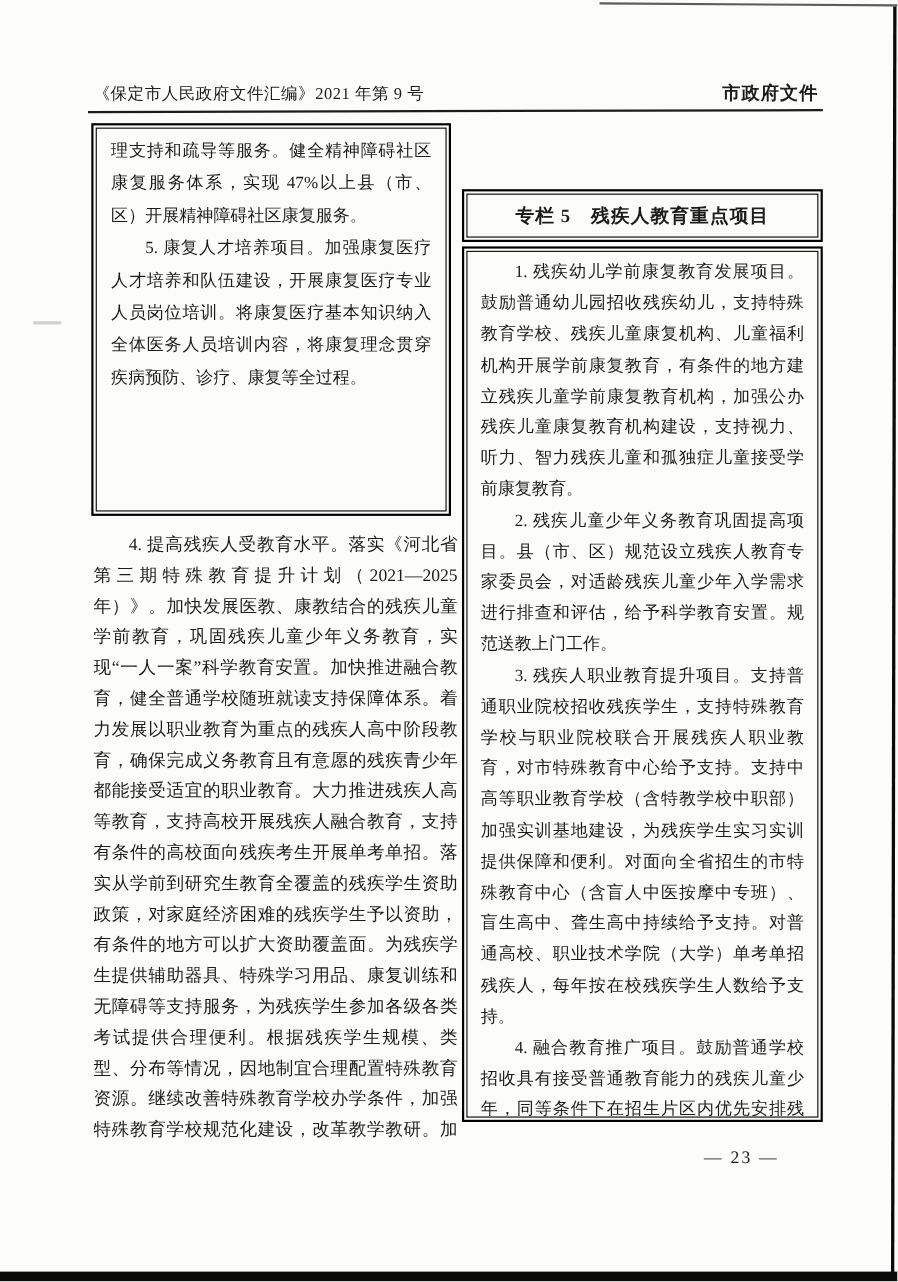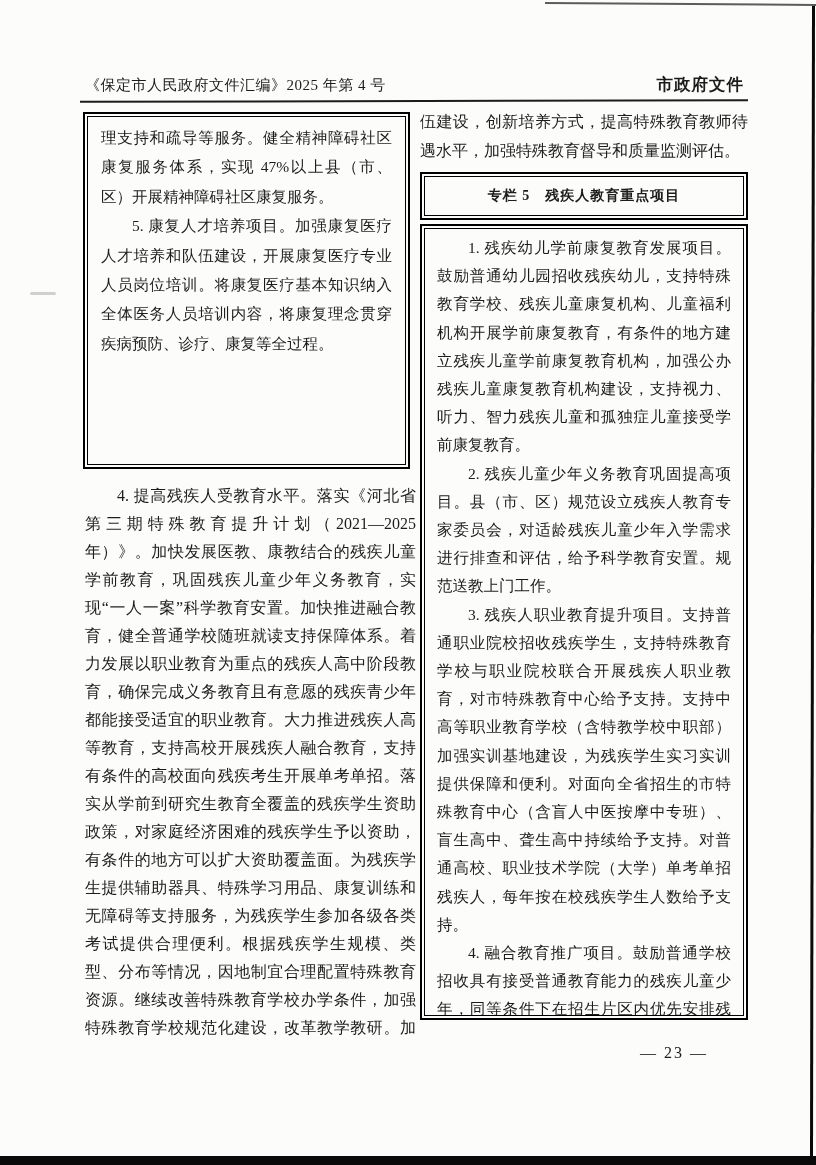--- a/index.html
+++ b/index.html
@@ -54,21 +54,21 @@
   .right-top {
     position: absolute; left: 420px; top: 108px; width: 328px; height: 60px;
     font-size: 16px; line-height: 28.5px;
     text-align: justify; overflow: hidden;
   }
   .right-box-title { left: 420px; top: 172px; width: 328px; height: 48px; }
   .right-box-title .dbox-inner {
     display: flex; align-items: center; justify-content: center;
   }
   .right-box-title .title-text {
-    font-size: 14px; font-weight: bold; letter-spacing: 1px;
+    font-size: 17px; font-weight: bold; letter-spacing: 1px;
   }
   .right-box-body { left: 420px; top: 224px; width: 328px; height: 796px; }
   .right-box-body .dbox-inner { padding: 5px 12px 0 12px; }
   .right-box-body .boxtext p { font-size: 15.5px; line-height: 28.2px; }
   
   .page-number {
     position: absolute; left: 640px; top: 1044px;
     font-size: 16px; letter-spacing: 2px; text-align: center;
   }
   
@@ -87,38 +87,35 @@
   .scan-speck {
     position: absolute; left: 30px; top: 292px; width: 26px; height: 3px;
     background: #bdbdb8; border-radius: 2px; opacity: 0.7;
   }
 </style>
 </head>
 <body>
 
 <div class="page">
 
-  <div class="hdr-left">《保定市人民政府文件汇编》2025 年第 4 号</div>
+  <div class="hdr-left">《保定市人民政府文件汇编》2021 年第 9 号</div>
   <div class="hdr-right">市政府文件</div>
   <div class="hdr-rule"></div>
 
   <div class="dbox left-box">
     <div class="dbox-inner boxtext">
       <p>理支持和疏导等服务。健全精神障碍社区康复服务体系，实现 47%以上县（市、区）开展精神障碍社区康复服务。</p>
       <p class="indent">5. 康复人才培养项目。加强康复医疗人才培养和队伍建设，开展康复医疗专业人员岗位培训。将康复医疗基本知识纳入全体医务人员培训内容，将康复理念贯穿疾病预防、诊疗、康复等全过程。</p>
     </div>
   </div>
 
   <div class="left-body">
     <p>4. 提高残疾人受教育水平。落实《河北省第三期特殊教育提升计划（2021—2025 年）》。加快发展医教、康教结合的残疾儿童学前教育，巩固残疾儿童少年义务教育，实现“一人一案”科学教育安置。加快推进融合教育，健全普通学校随班就读支持保障体系。着力发展以职业教育为重点的残疾人高中阶段教育，确保完成义务教育且有意愿的残疾青少年都能接受适宜的职业教育。大力推进残疾人高等教育，支持高校开展残疾人融合教育，支持有条件的高校面向残疾考生开展单考单招。落实从学前到研究生教育全覆盖的残疾学生资助政策，对家庭经济困难的残疾学生予以资助，有条件的地方可以扩大资助覆盖面。为残疾学生提供辅助器具、特殊学习用品、康复训练和无障碍等支持服务，为残疾学生参加各级各类考试提供合理便利。根据残疾学生规模、类型、分布等情况，因地制宜合理配置特殊教育资源。继续改善特殊教育学校办学条件，加强特殊教育学校规范化建设，改革教学教研。加强特殊教育师资队</p>
   </div>
 
-  <div class="right-top">
-    <p>伍建设，创新培养方式，提高特殊教育教师待遇水平，加强特殊教育督导和质量监测评估。</p>
-  </div>
 
   <div class="dbox right-box-title">
     <div class="dbox-inner">
       <span class="title-text">专栏 5　残疾人教育重点项目</span>
     </div>
   </div>
 
   <div class="dbox right-box-body">
     <div class="dbox-inner boxtext">
       <p class="indent">1. 残疾幼儿学前康复教育发展项目。鼓励普通幼儿园招收残疾幼儿，支持特殊教育学校、残疾儿童康复机构、儿童福利机构开展学前康复教育，有条件的地方建立残疾儿童学前康复教育机构，加强公办残疾儿童康复教育机构建设，支持视力、听力、智力残疾儿童和孤独症儿童接受学前康复教育。</p>

